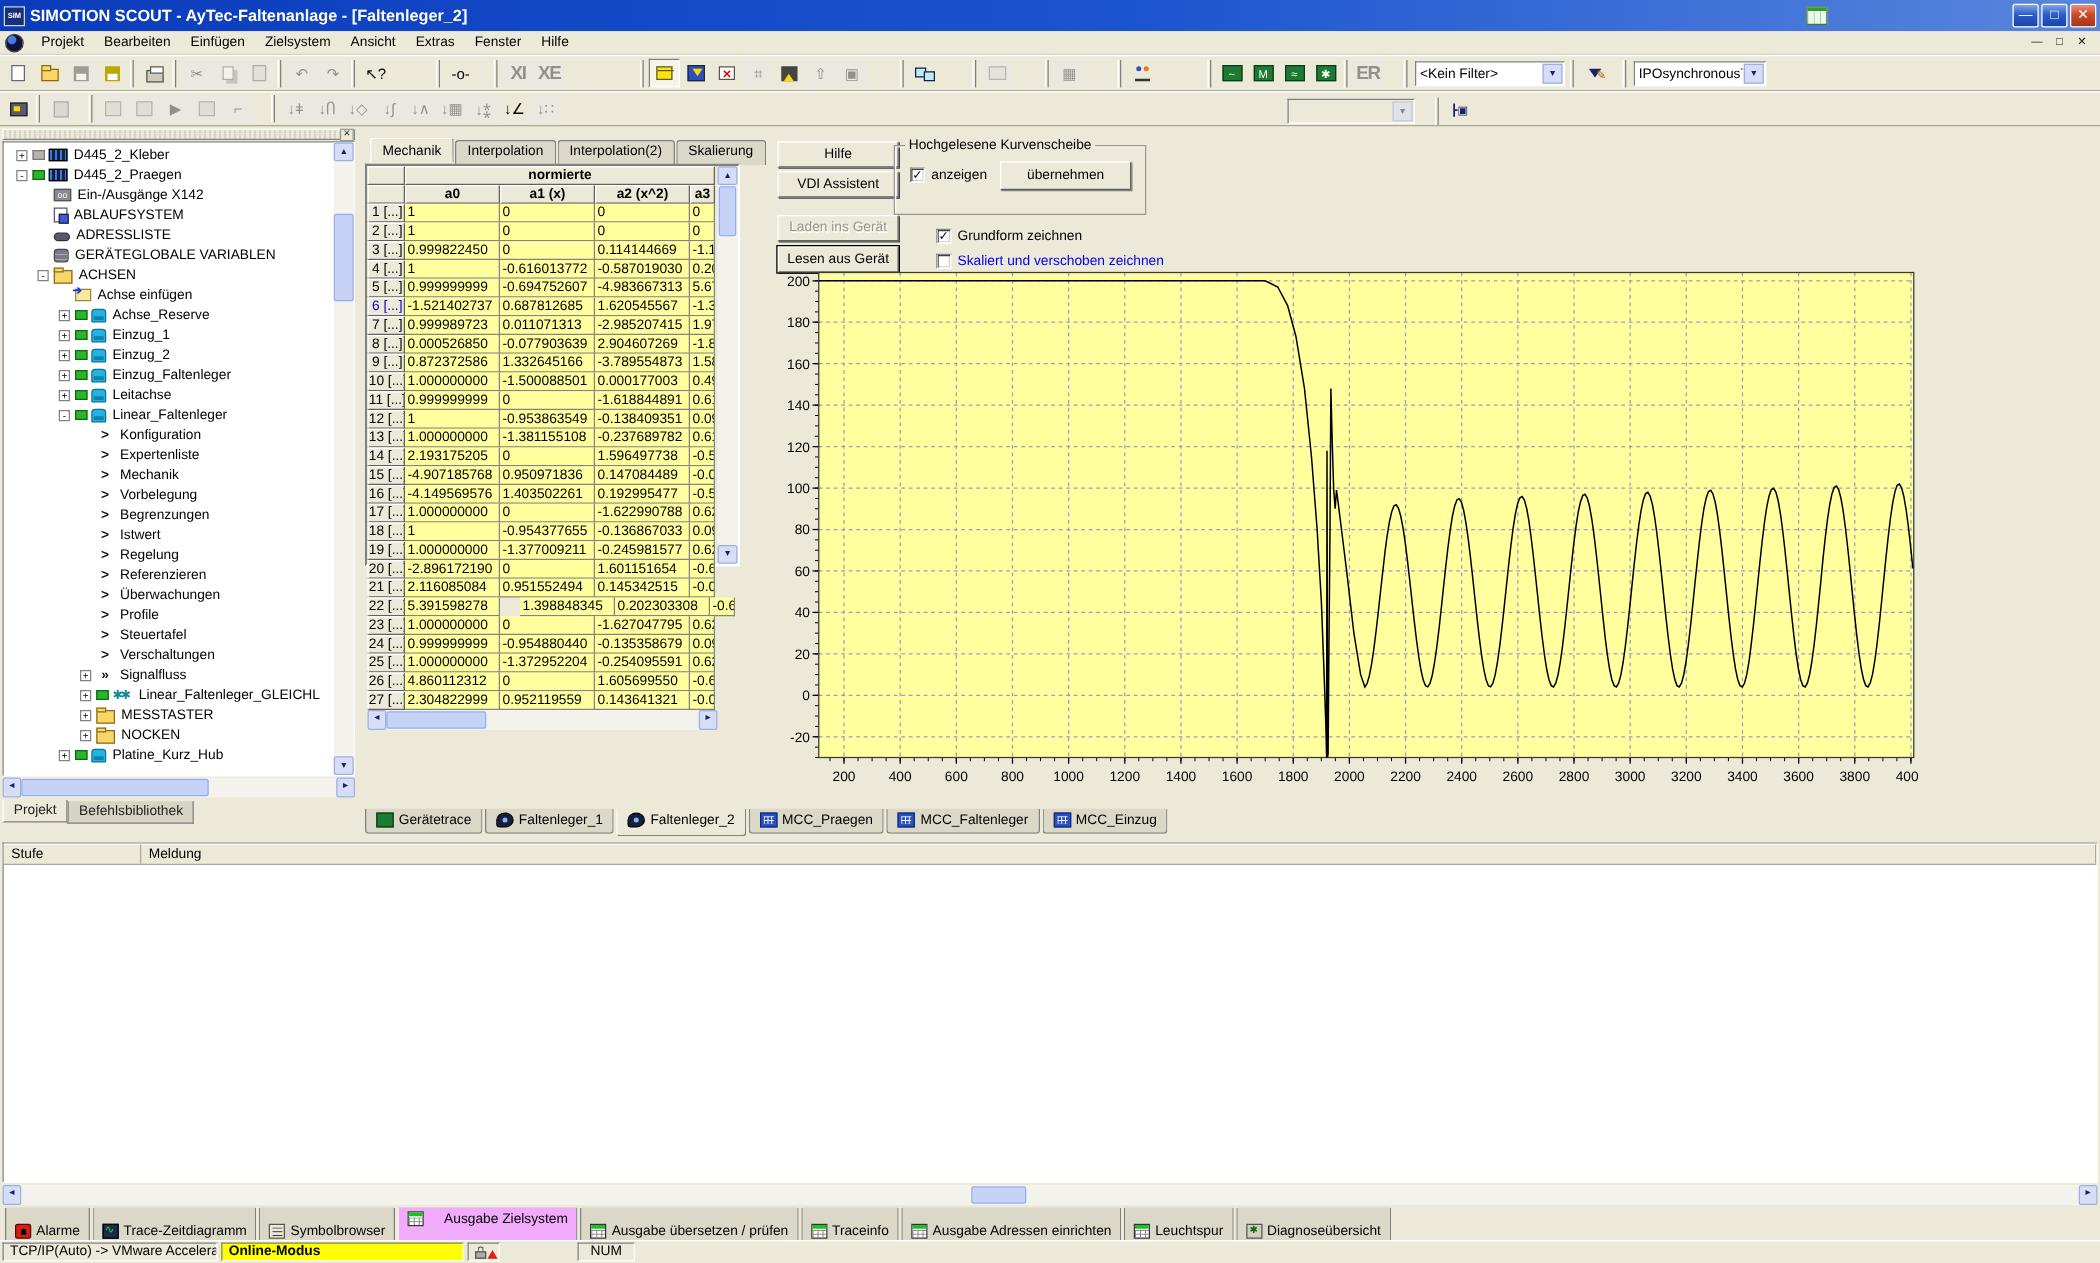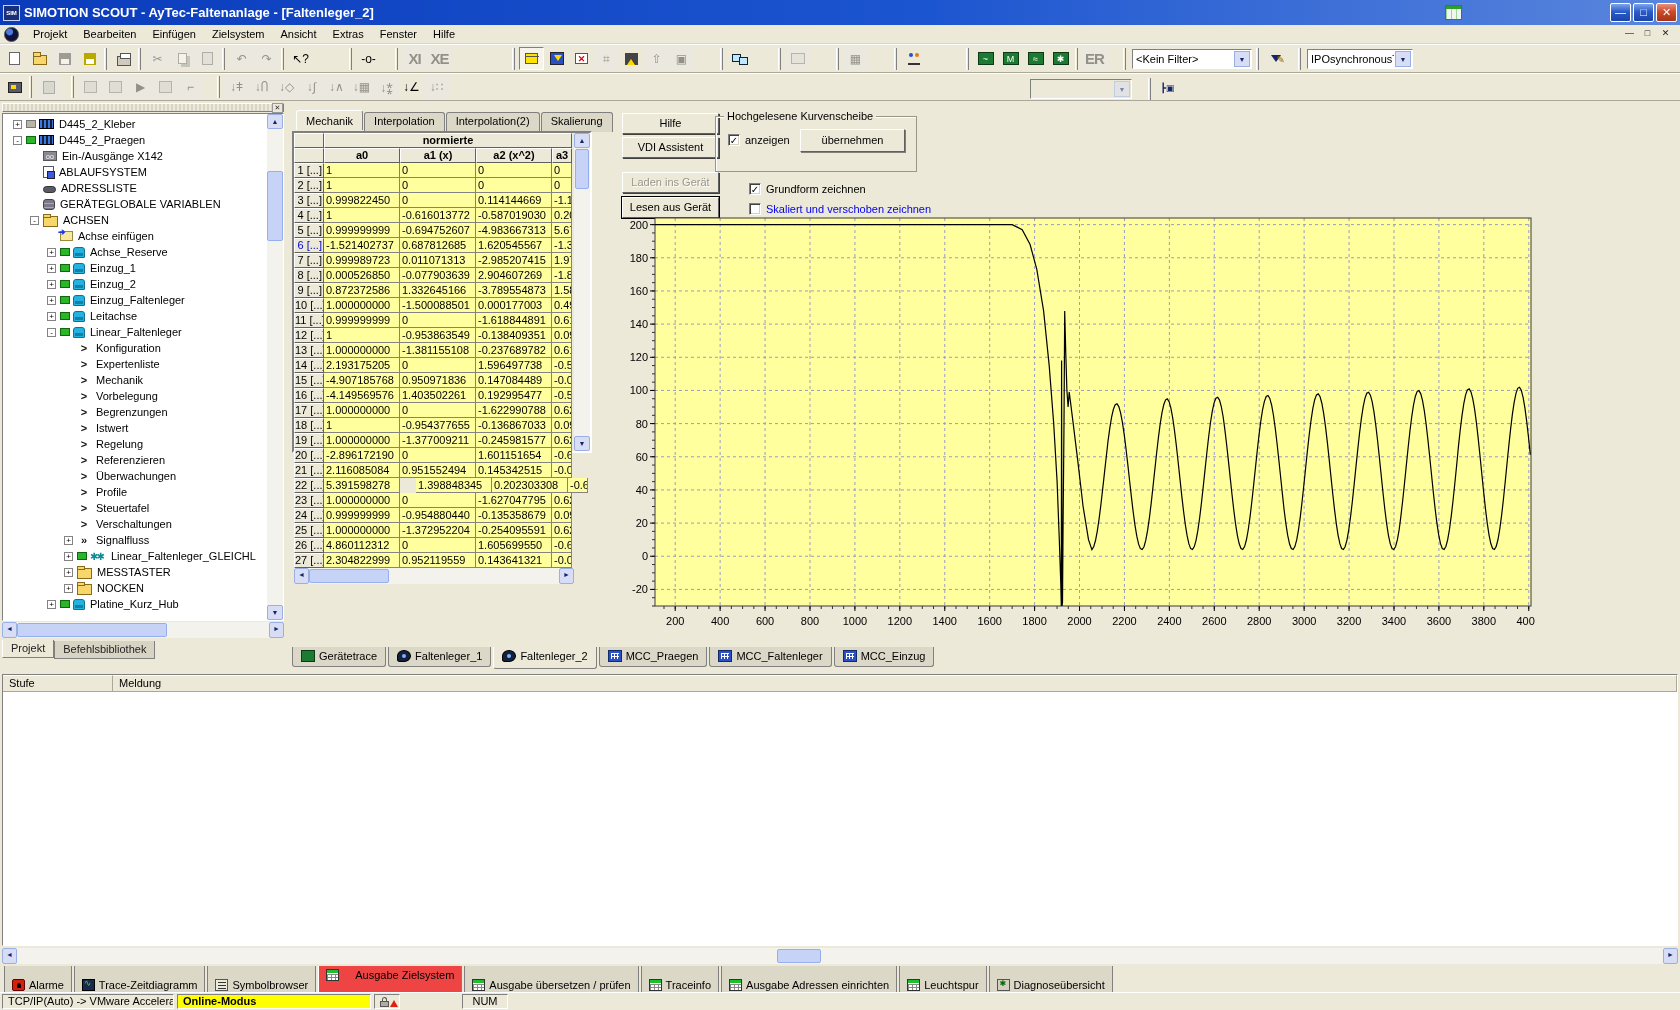--- a/index.html
+++ b/index.html
@@ -186,21 +186,21 @@
   #output-header { display:flex; height:17px; background:#ece9d8; border-bottom:1px solid #aca899; }
   .ohcell { border-right:1px solid #aca899; border-top:1px solid #fff; padding:1px 6px; }
 
   
   #main-hscroll { position:absolute; left:2px; top:948px; width:1676px; height:16px; background:#f4f2ec; display:flex; }
   #mh-thumb { width:44px; height:14px; margin:1px 0 0 760px; }
   #mh-right { margin-left:auto; }
   #output-tabs { position:absolute; left:4px; top:966px; display:flex; }
   .otab { display:flex; align-items:center; gap:4px; padding:3px 7px 4px; background:#dcd8c8;
     border:1px solid #808080; border-top:none; border-radius:0 0 3px 3px; margin-right:2px; white-space:nowrap; }
-  .otab.active { background:#ef4444; border-color:#fff #808080 #808080 #fff; padding-bottom:24px;gap:16px; }
+  .otab.active { background:#f0abfc; border-color:#fff #808080 #808080 #fff; padding-bottom:24px;gap:16px; }
   .oi { width:13px; height:12px; flex:none; position:relative; }
   .oi-alarm { background:#d02010; border-radius:2px; border:1px solid #600; }
   .oi-alarm::after { content:""; position:absolute; left:4px; top:3px; width:4px; height:5px; background:#000; border-radius:50% 50% 0 0; }
   .oi-tracet { background:#1a2a4a; border:1px solid #000; }
   .oi-tracet::after { content:"∿"; position:absolute; left:1px; top:-2px; color:#2ae02a; font-size:9px; }
   .oi-sym { background:#ece9d8; border:1px solid #555; }
   .oi-sym::after { content:""; position:absolute; left:2px; top:2px; width:8px; height:7px;
     background:linear-gradient(#333 1px,transparent 1px); background-size:100% 3px; }
   .oi-table { background:#fff; border:1px solid #333; }
   .oi-table::before { content:""; position:absolute; left:0; top:0; width:100%; height:3px; background:#1dc02a; }

